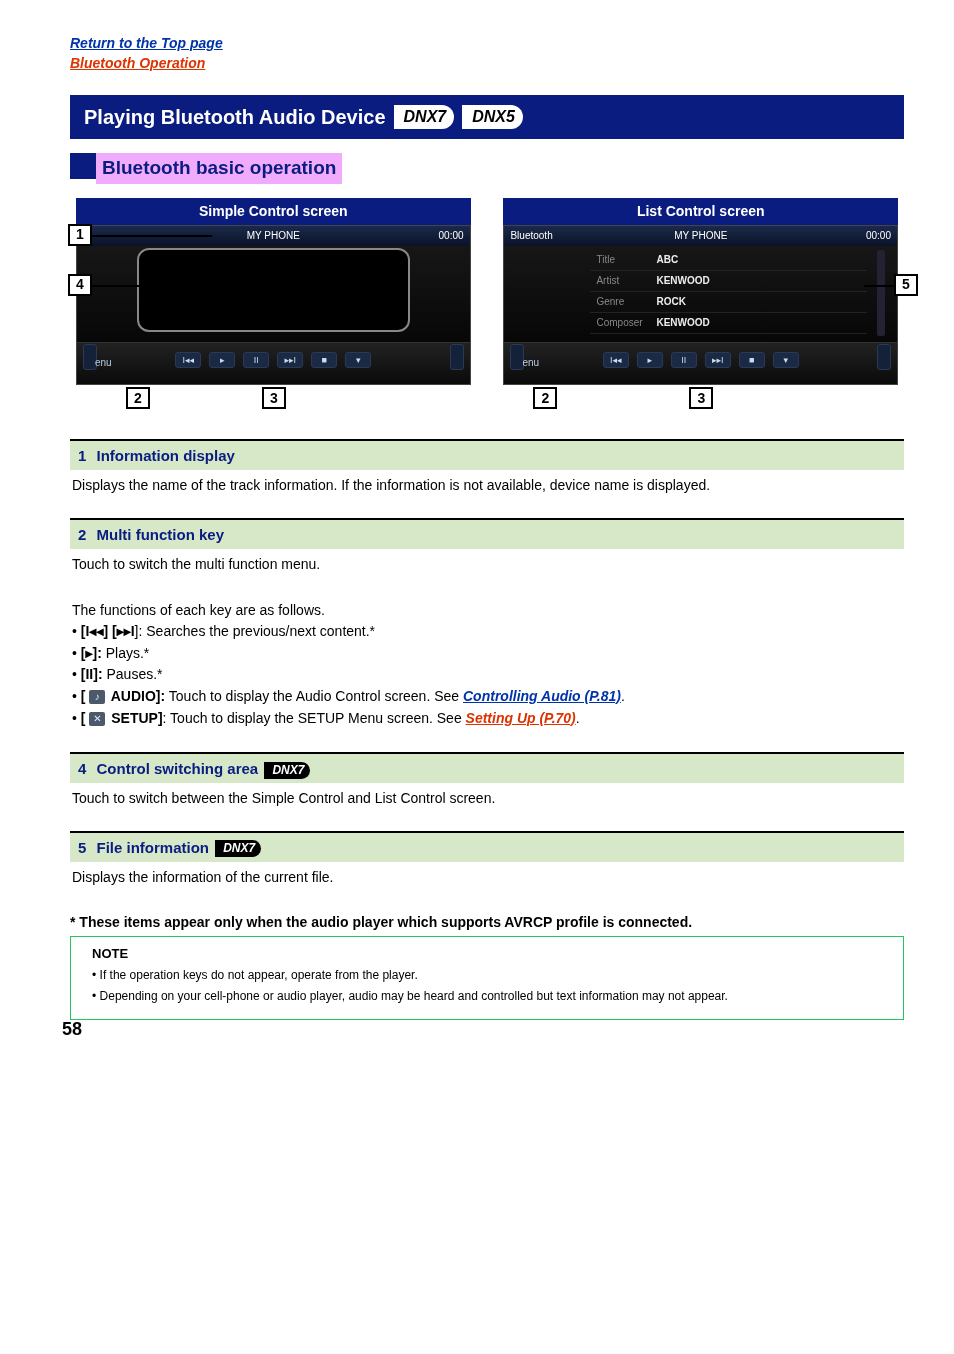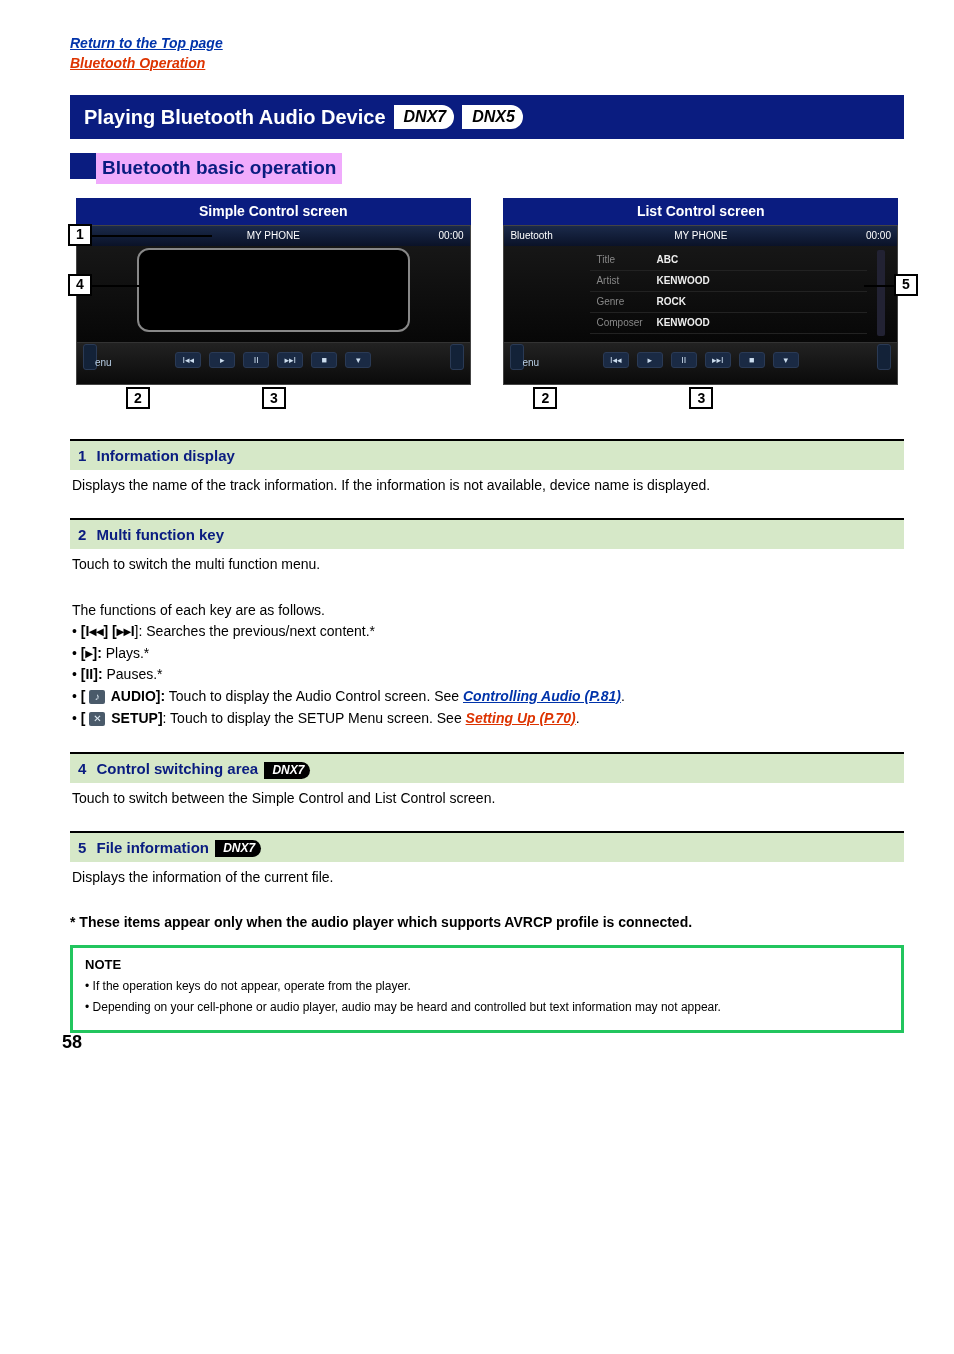--- a/index.html
+++ b/index.html
@@ -149,23 +149,23 @@
     padding: 0px 6px 0px 8px;
     border-radius: 0 10px 10px 0;
     font-style: italic;
     vertical-align: middle;
     margin-left: 2px;
   }
 
   .icon-box { display: inline-block; width: 16px; height: 14px; background: #4a5a6a; border-radius: 2px; vertical-align: middle; margin-right: 2px; text-align: center; color: #e0ecf5; font-size: 10px; line-height: 14px; }
 
   .note-box {
-    border: 3px solid #22c55e;
-    margin-top: 12px;
-    padding: 8px 12px 10px 12px;
+    border: 1px solid #22c55e;
+    margin-top: 3px;
+    padding: 8px 12px 10px 21px;
   }
   .note-title { font-weight: bold; font-size: 13px; margin-bottom: 4px; }
   .note-box p { font-size: 12px; margin: 4px 0; }
   .note-box p::before { content: "• "; }
 
   .page-num { position: absolute; bottom: 18px; left: 62px; font-weight: bold; font-size: 18px; }
 
   .asterisk-line { font-weight: bold; margin-top: 20px; font-size: 14px; }
 </style>
 </head>

